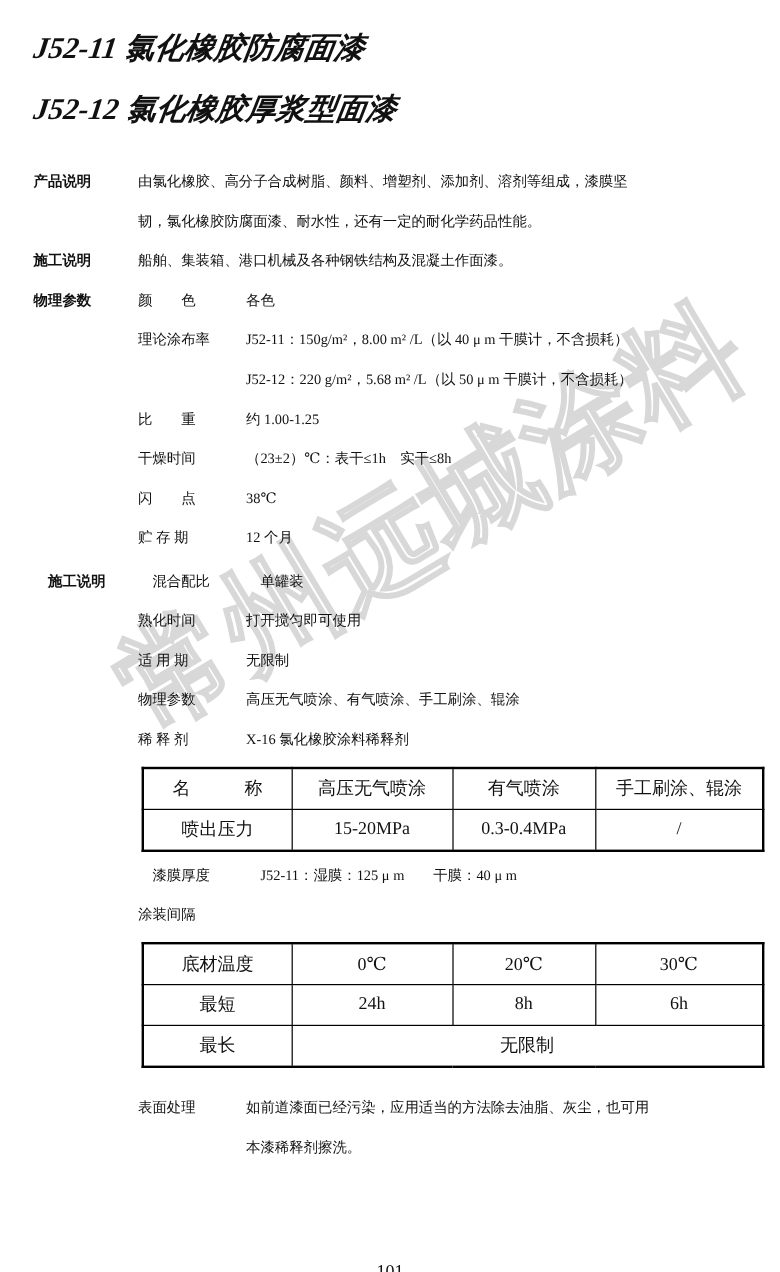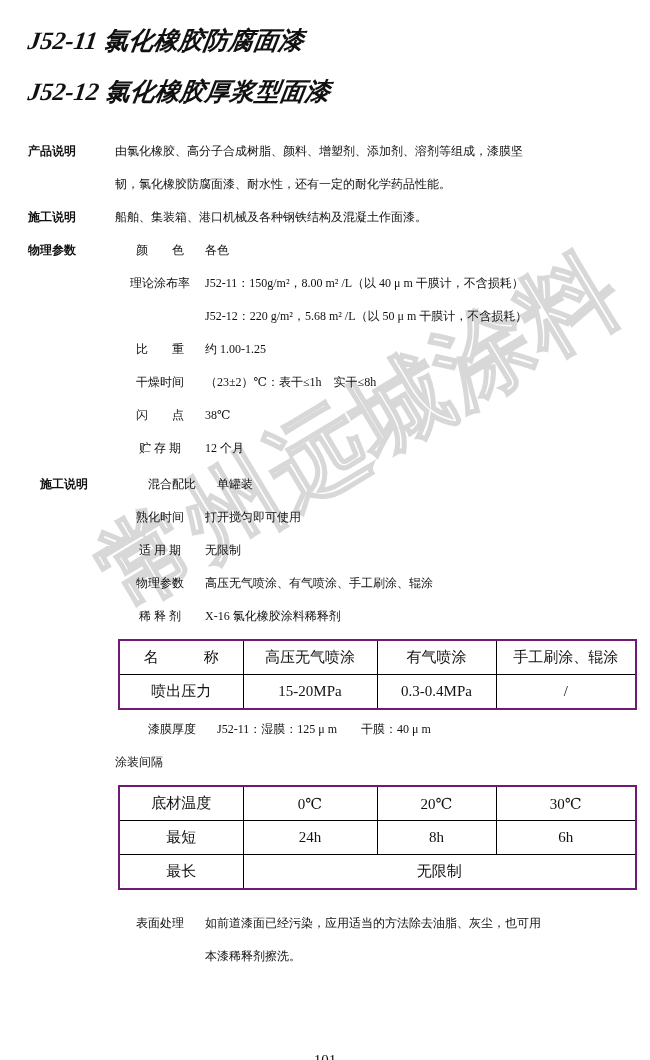--- a/index.html
+++ b/index.html
@@ -36,31 +36,31 @@
     font-weight: bold;
     font-style: italic;
     line-height: 34px;
     margin: 0;
   }
   .doc-title + .doc-title { margin-top: 17px; }
   .title-skew { display: inline-block; transform: skewX(-8deg); }
   .body-rows { margin-top: 26px; }
   .row { display: flex; line-height: 33px; font-size: 12px; }
   .c1 { flex: none; width: 87px; margin-left: 28px; font-weight: bold; }
-  .c2 { flex: none; width: 90px; text-align: center; }
+  .c2 { flex: none; width: 90px; }
   .c3 { flex: 1; min-width: 0; white-space: nowrap; }
   .c23 { flex: 1; min-width: 0; white-space: nowrap; }
   .gap-sm { margin-top: 3px; padding-left: 12px; }
   .gap-md { margin-top: 17px; }
   table.spec {
     border-collapse: collapse;
     table-layout: fixed;
     margin: 6px 0 0 118px;
     width: 517px;
-    border: 2px solid #701a75;
+    border: 2px solid #000000;
   }
   table.spec td {
     border: 1px solid #000;
     height: 33px;
     text-align: center;
     vertical-align: middle;
     font-size: 15px;
     padding: 0 4px;
     overflow: hidden;
     white-space: nowrap;

